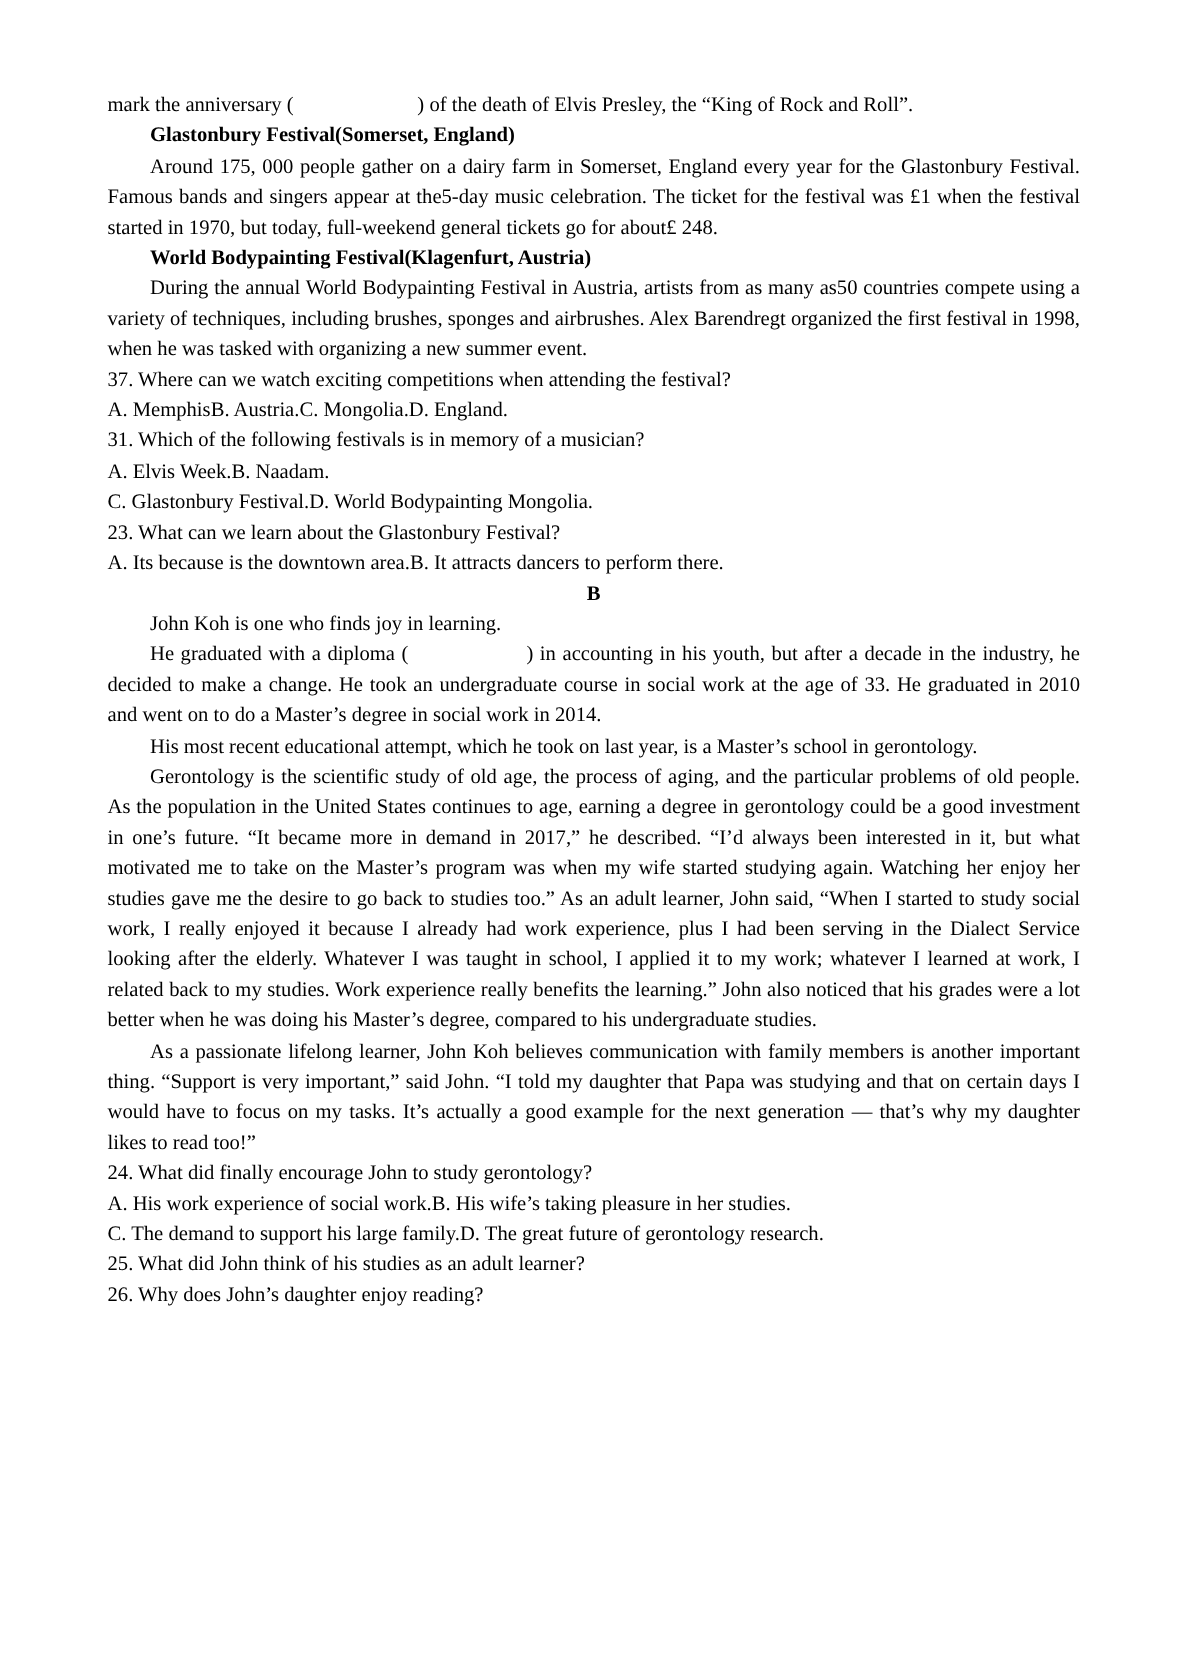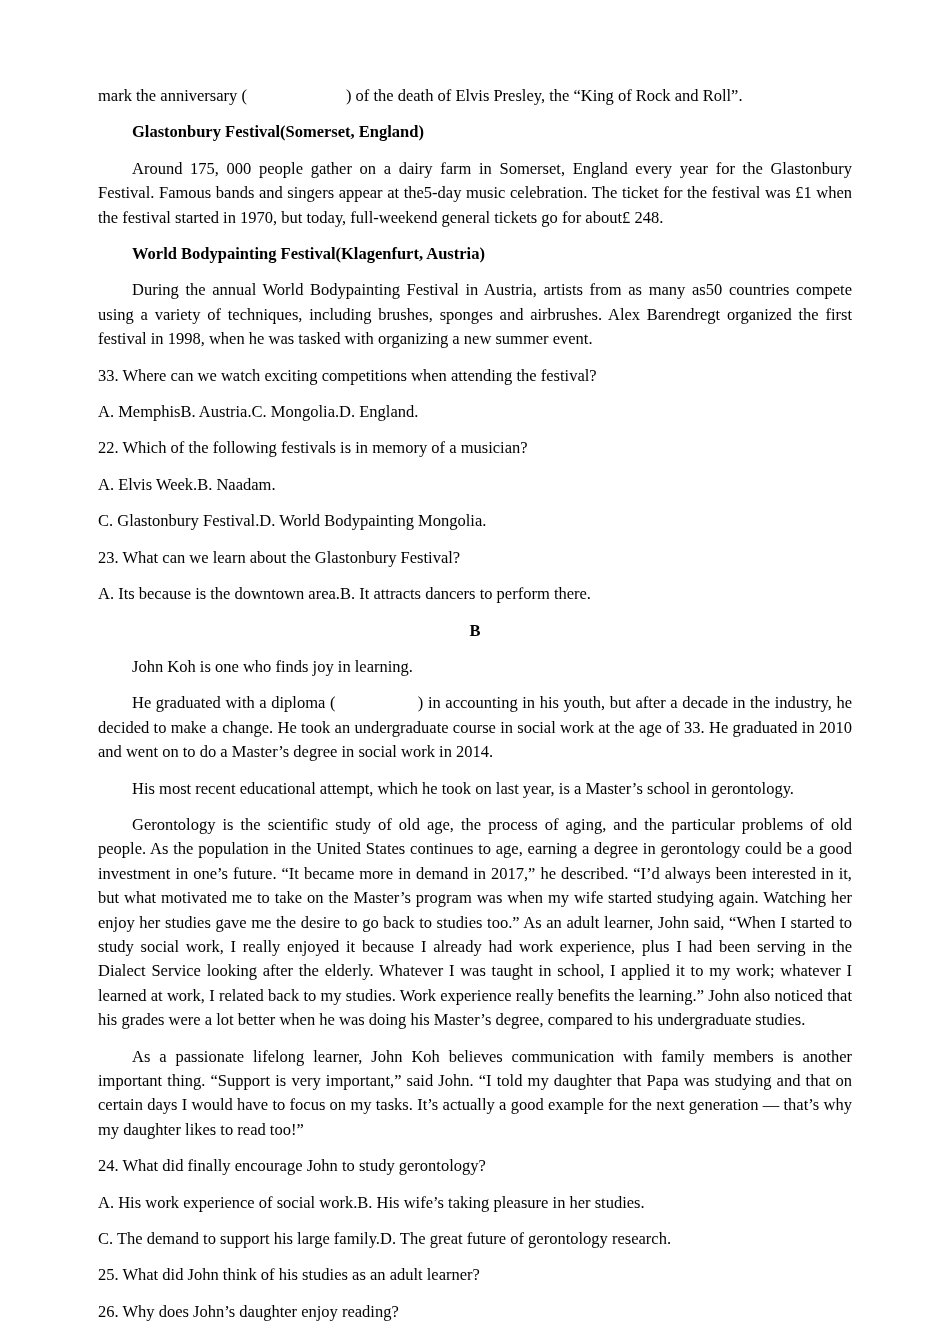--- a/index.html
+++ b/index.html
@@ -14,21 +14,21 @@
     box-sizing: border-box;
     padding: 72px 86px 0 86px;
     background: #ffffff;
     font-family: "Liberation Serif", "DejaVu Serif", serif;
     font-size: 16.5px;
     line-height: 24.4px;
     color: #000000;
     overflow: hidden;
   }
   p {
-    margin: 12px;
+    margin: 0;
     padding: 0;
   }
   .para {
     text-indent: 34px;
     text-align: justify;
   }
   .heading {
     font-weight: bold;
     text-indent: 34px;
   }
@@ -48,24 +48,24 @@
   <p class="plain">mark the anniversary (&nbsp;&nbsp;&nbsp;&nbsp;&nbsp;&nbsp;&nbsp;&nbsp;&nbsp;&nbsp;&nbsp;&nbsp;&nbsp;&nbsp;&nbsp;&nbsp;&nbsp;&nbsp;&nbsp;&nbsp;&nbsp;&nbsp;&nbsp;&nbsp;) of the death of Elvis Presley, the “King of Rock and Roll”.</p>
 
   <p class="heading">Glastonbury Festival(Somerset, England)</p>
 
   <p class="para">Around 175, 000 people gather on a dairy farm in Somerset, England every year for the Glastonbury Festival. Famous bands and singers appear at the5-day music celebration. The ticket for the festival was £1 when the festival started in 1970, but today, full-weekend general tickets go for about£ 248.</p>
 
   <p class="heading">World Bodypainting Festival(Klagenfurt, Austria)</p>
 
   <p class="para">During the annual World Bodypainting Festival in Austria, artists from as many as50 countries compete using a variety of techniques, including brushes, sponges and airbrushes. Alex Barendregt organized the first festival in 1998, when he was tasked with organizing a new summer event.</p>
 
-  <p class="plain">33. Where can we watch exciting competitions when attending the festival?</p>
+  <p class="plain">37. Where can we watch exciting competitions when attending the festival?</p>
   <p class="plain">A. MemphisB. Austria.C. Mongolia.D. England.</p>
 
-  <p class="plain">22. Which of the following festivals is in memory of a musician?</p>
+  <p class="plain">31. Which of the following festivals is in memory of a musician?</p>
   <p class="plain">A. Elvis Week.B. Naadam.</p>
   <p class="plain">C. Glastonbury Festival.D. World Bodypainting Mongolia.</p>
 
   <p class="plain">23. What can we learn about the Glastonbury Festival?</p>
   <p class="plain">A. Its because is the downtown area.B. It attracts dancers to perform there.</p>
 
   <p class="center-label">B</p>
 
   <p class="para">John Koh is one who finds joy in learning.</p>
   <p class="para">He graduated with a diploma (&nbsp;&nbsp;&nbsp;&nbsp;&nbsp;&nbsp;&nbsp;&nbsp;&nbsp;&nbsp;&nbsp;&nbsp;&nbsp;&nbsp;&nbsp;&nbsp;&nbsp;&nbsp;) in accounting in his youth, but after a decade in the industry, he decided to make a change. He took an undergraduate course in social work at the age of 33. He graduated in 2010 and went on to do a Master’s degree in social work in 2014.</p>

